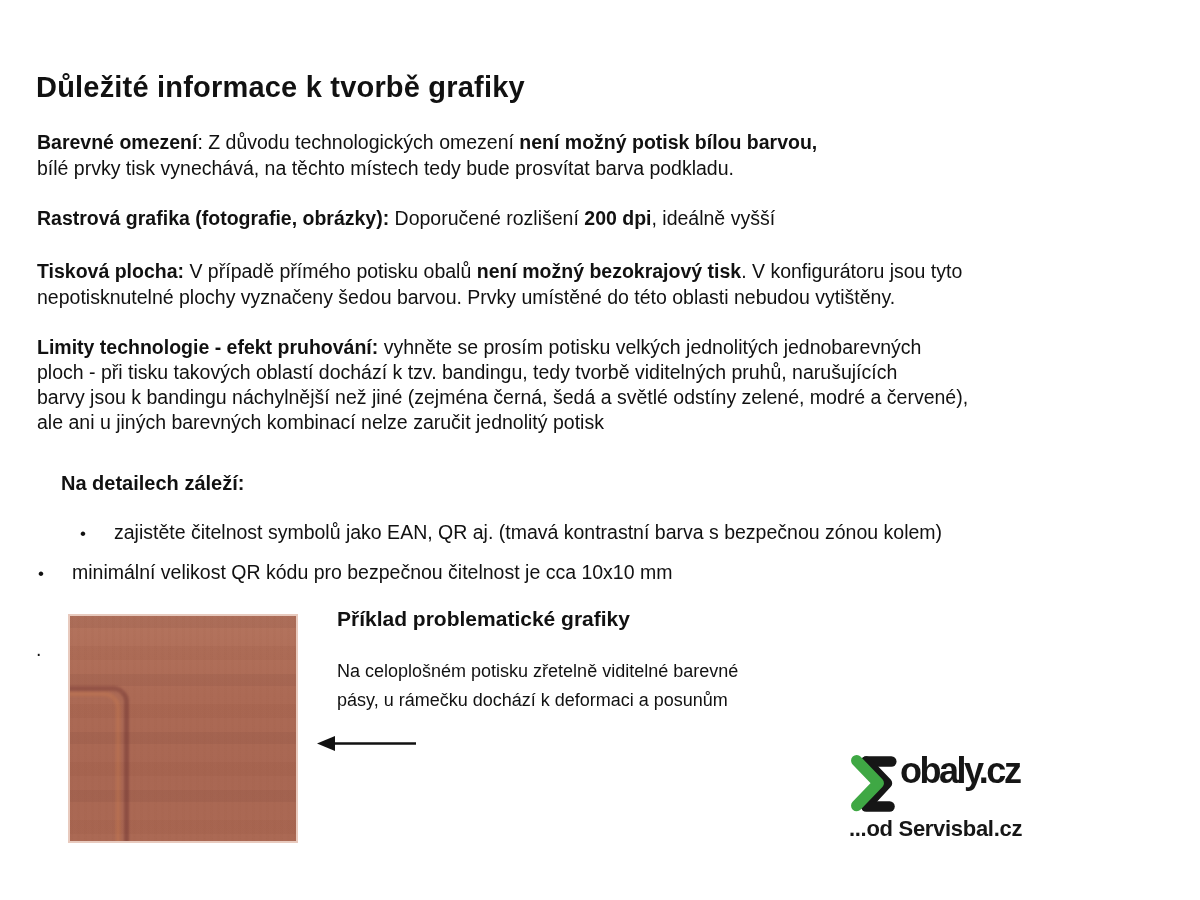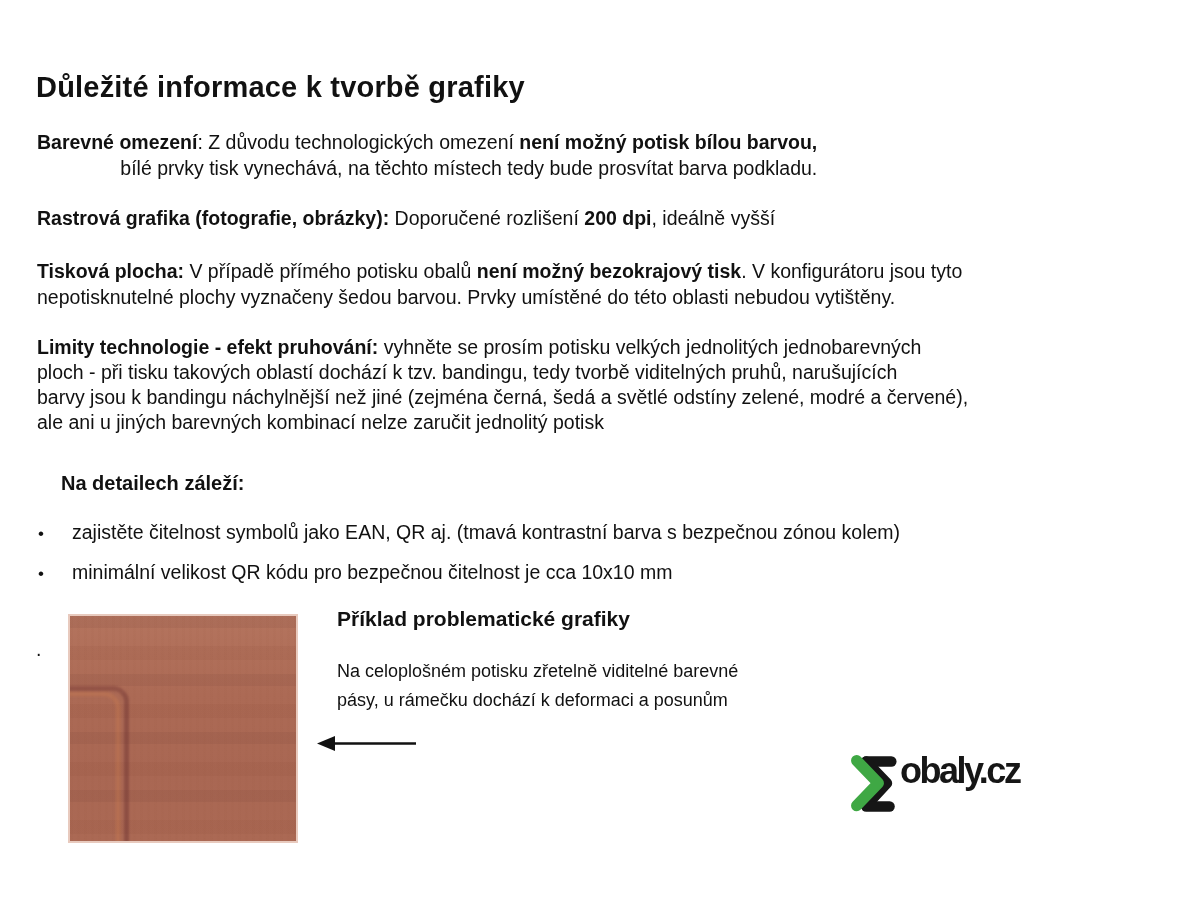--- a/index.html
+++ b/index.html
@@ -9,28 +9,28 @@
     font-family:"Liberation Sans","DejaVu Sans",sans-serif;
     -webkit-font-smoothing:antialiased;
   }
   .abs{position:absolute;}
   .b{font-weight:bold;}
   .page-title{
     left:36px;top:52px;font-size:29px;font-weight:bold;letter-spacing:.2px;white-space:nowrap;text-align:center;
   }
   .para{left:37px;font-size:19.5px;line-height:26px;}
   .para .line{white-space:nowrap;}
-  .p-barevne{top:129px;text-align:right;}
+  .p-barevne{top:129px;}
   .p-rastrova{top:205px;}
   .p-tiskova{top:258px;}
   .p-limity{top:335px;line-height:25px;}
   .details-heading{left:37px;top:472px;font-size:20px;font-weight:bold;white-space:nowrap;margin-left:24px;}
   .bullet-row{left:38px;font-size:19.5px;white-space:nowrap;}
   .bullet-row .dot{display:inline-block;width:34px;font-size:17px;vertical-align:top;line-height:25px;}
-  .bullet-1{top:521px;}
+  .bullet-1{top:521px;margin-left:42px;}
   .bullet-2{top:561px;}
   .stray-dot{left:36px;top:638px;font-size:19.5px;}
   
   .photo{
     left:68px;top:614px;width:230px;height:229px;overflow:hidden;
     border:2px solid #e8cabe;box-sizing:border-box;
     background:
       repeating-linear-gradient(90deg, rgba(150,85,60,0.06) 0 3px, rgba(0,0,0,0) 3px 7px),
       repeating-linear-gradient(180deg, rgba(92,45,40,0.09) 0 12px, rgba(0,0,0,0) 12px 30px,
         rgba(135,70,50,0.10) 30px 44px, rgba(0,0,0,0) 44px 58px),
@@ -126,13 +126,14 @@
 <div class="abs logo">
   <div class="logo-icon">
     <svg width="52" height="60" viewBox="0 0 60 66">
       <path d="M21 7 H50" fill="none" stroke-width="12" stroke-linecap="round" stroke="#161616"></path>
       <path d="M21 7 L45 32 L21 58" fill="none" stroke-width="12" stroke-linecap="round" stroke-linejoin="round" stroke="#161616"></path>
       <path d="M21 59 H48" fill="none" stroke-width="12" stroke-linecap="round" stroke="#161616"></path>
       <path d="M10 6 L35 32 L10 58" fill="none" stroke-width="13" stroke-linecap="round" stroke-linejoin="round" stroke="#3fa844"></path>
     </svg>
   </div>
   <div class="logo-wordmark">obaly.cz</div>
+  <div class="logo-tagline">...od Servisbal.cz</div>
 </div>
 
 </body></html>

